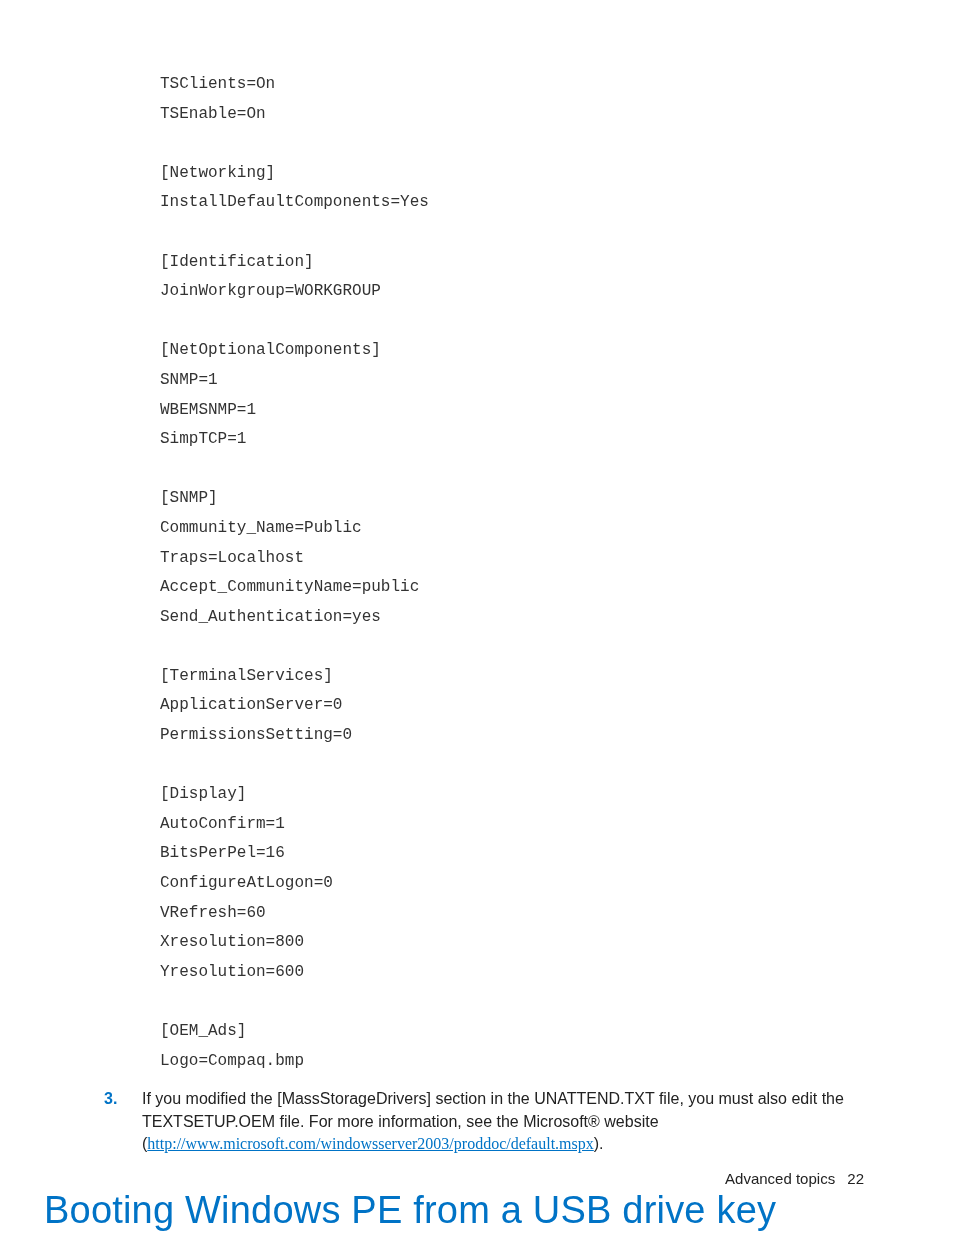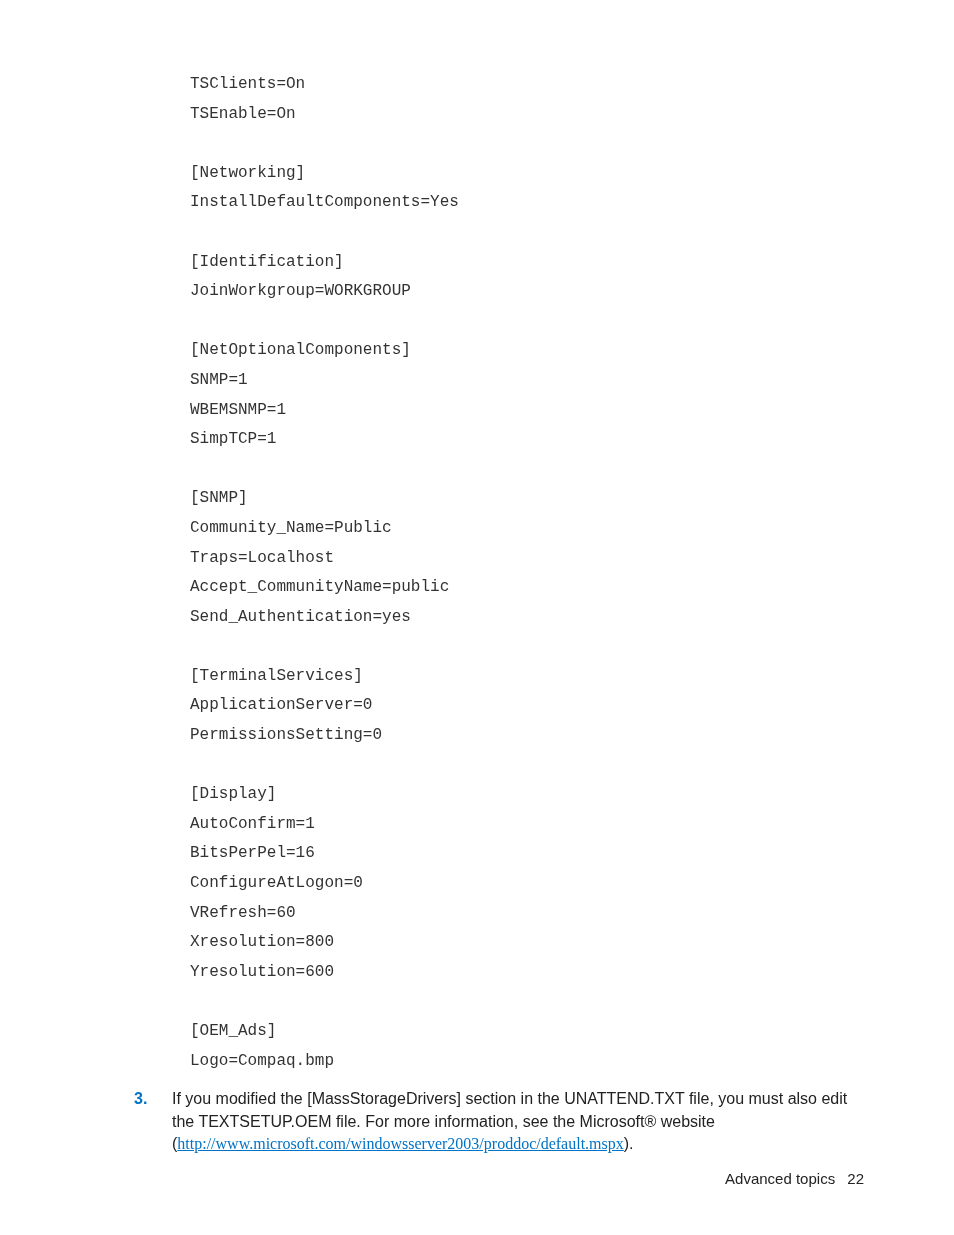--- a/index.html
+++ b/index.html
@@ -8,21 +8,21 @@
     width: 954px;
     height: 1235px;
     background: #ffffff;
     font-family: Arial, Helvetica, sans-serif;
     color: #222;
     position: relative;
     -webkit-font-smoothing: antialiased;
   }
   .page {
     position: relative;
-    padding: 70px 90px 60px 74px;
+    padding: 70px 90px 60px 44px;
     box-sizing: border-box;
     height: 100%;
   }
   .code-block {
     font-family: "Courier New", Courier, monospace;
     font-size: 16px;
     line-height: 1.85;
     white-space: pre;
     color: #333;
     margin-left: 116px;
@@ -107,19 +107,20 @@
 [OEM_Ads]
 Logo=Compaq.bmp</div>
 
   <div class="ordered-item">
     <div class="num">3.</div>
     <div class="txt">
       <span>If you modified the [MassStorageDrivers] section in the UNATTEND.TXT file, you must also edit the TEXTSETUP.OEM file. For more information, see the Microsoft® website (</span><a href="#">http://www.microsoft.com/windowsserver2003/proddoc/default.mspx</a><span>).</span>
     </div>
   </div>
 
+  <h1 class="section-title">Booting Windows PE from a USB drive key</h1>
 
   <div class="footer">
     <span>Advanced topics</span>
     <span class="pnum">22</span>
   </div>
 
 </div>
 
 </body></html>

